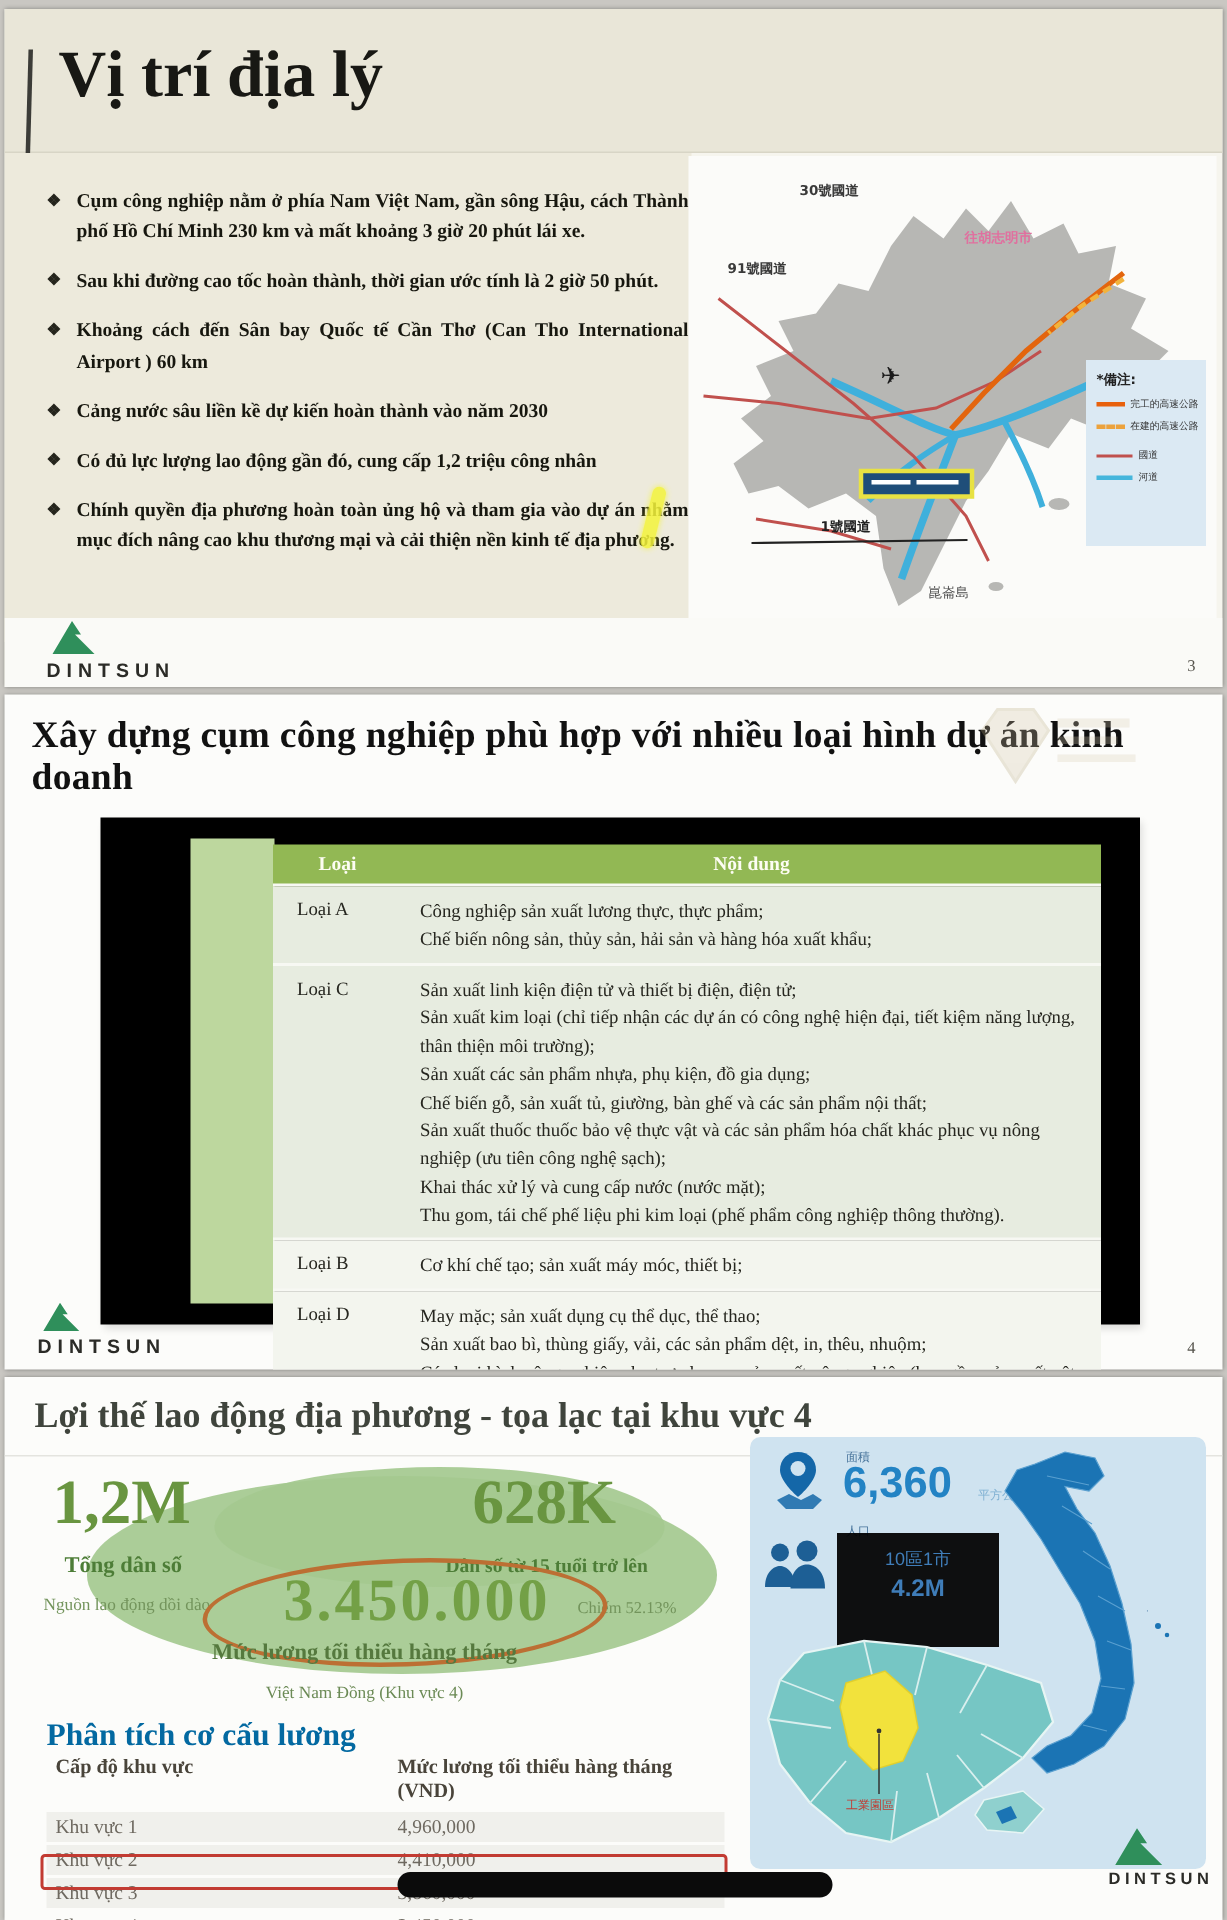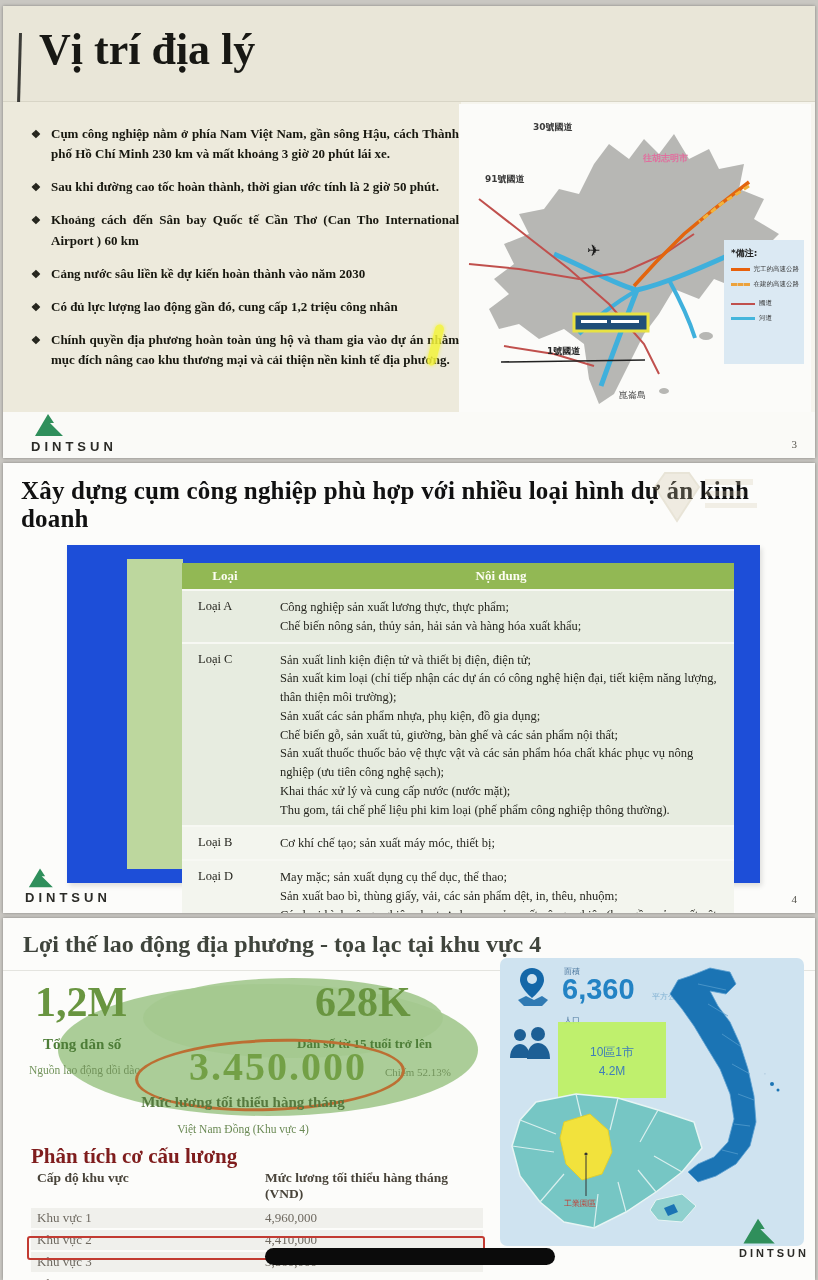--- a/index.html
+++ b/index.html
@@ -36,21 +36,21 @@
     font-family:"DejaVu Sans",sans-serif; margin-bottom:5px; }
   .lg-item { display:flex; align-items:center; gap:4px; margin-bottom:6px; }
   .lg-item.gap { margin-top:10px; }
   .lg-swatch { width:24px; height:0; border-top-width:3px; border-top-style:solid; }
   .lg-label { font-size:6.5px; color:#333; font-family:"DejaVu Sans",sans-serif; white-space:nowrap; }
 
   
   .s2-title { position:absolute; top:14px; left:18px; width:784px; font-size:25px;
     font-weight:bold; color:#111; letter-spacing:.2px; }
   .watermark { position:absolute; right:48px; top:2px; opacity:.28; }
-  .s2-panel { position:absolute; left:64px; top:82px; width:693px; height:338px; background:#1d4ed8;
+  .s2-panel { position:absolute; left:64px; top:82px; width:693px; height:338px; background:#000000;
     box-shadow:2px 3px 5px rgba(0,0,0,.12); }
   .s2-stripe { position:absolute; left:60px; top:14px; width:56px; height:310px; background:#bdd79e; }
   .s2-table { position:absolute; left:115px; top:18px; width:552px; font-size:12.5px; color:#26261f; }
   .t-row { display:grid; grid-template-columns:86px 1fr; border-bottom:2px solid #f7f8f3; }
   .t-head { background:#92b854; color:#fdfdf3; font-weight:bold; }
   .t-head > div { padding:5px 0; text-align:center; font-size:13px; }
   .t-row .c-type { padding:8px 0 6px 16px; }
   .t-row .c-content { padding:7px 10px 6px 12px; line-height:1.5; white-space:pre-line; }
   .bg-a { background:#e7ece0; } .bg-b { background:#f3f5ee; }
 
@@ -65,41 +65,41 @@
   .stat-label { position:absolute; font-size:15px; font-weight:bold; color:#4d7d37; }
   .stat-sub { position:absolute; font-size:11.5px; color:#73945c; }
   .wage-num { position:absolute; left:150px; top:125px; width:250px; text-align:center;
     font-size:40px; font-weight:bold; color:#73a046; letter-spacing:2px; }
   .wage-ellipse { position:absolute; left:132px; top:121px; width:270px; height:72px;
     border:3px solid #bc6f33; border-radius:50%; transform:rotate(-2deg); }
   .wage-caption { position:absolute; left:75px; top:176px; width:330px; text-align:center;
     font-size:15px; font-weight:bold; color:#55793e; }
   .wage-unit { position:absolute; left:75px; top:205px; width:330px; text-align:center;
     font-size:11.5px; color:#6b8a55; }
-  .salary-heading { position:absolute; left:28px; top:226px; font-size:21px; font-weight:bold; color:#7f1d1d; }
+  .salary-heading { position:absolute; left:28px; top:226px; font-size:21px; font-weight:bold; color:#0369a1; }
   .salary-table { position:absolute; left:28px; top:250px; width:452px; }
   .sal-row { display:grid; grid-template-columns:228px 1fr; font-size:13px; color:#6e6960;
     padding:2px 0 2px 6px; margin-bottom:2px; }
   .sal-head { font-size:13.5px; font-weight:bold; color:#49443a; padding-bottom:4px; }
   .sal-shade { background:#f0f0ec; }
   .sal-redbox { position:absolute; left:-4px; top:68px; width:458px; height:24px;
     border:2.5px solid #c23b32; border-radius:3px; }
   .blackbar { position:absolute; left:265px; top:1248px; width:290px; height:17px;
     background:#0b0b0b; border-radius:9px; z-index:9; }
 
   .infocard { position:absolute; left:497px; top:40px; width:304px; height:288px;
     background:#cfe3f0; border-radius:7px; font-family:"Liberation Sans","DejaVu Sans",sans-serif; }
   .info-arealabel { position:absolute; left:64px; top:8px;  font-size:8px; color:#49759c; }
   .info-areaval  { position:absolute; left:62px; top:15px; font-size:29px; font-weight:bold; color:#2383c4; }
   .info-areaunit { position:absolute; left:152px; top:33px; font-size:8px; color:#7fb0d2; }
   .info-poplabel { position:absolute; left:64px; top:57px; font-size:8px; color:#49759c; }
-  .popbox { position:absolute; left:58px; top:64px; width:108px; height:76px; background:#bef264;
-    opacity:.93; text-align:center; padding-top:22px; }
+  .popbox { position:absolute; left:58px; top:64px; width:108px; height:76px; background:#000000;
+    opacity:.93; text-align:center; padding-top:9px; }
   .popbox .l1 { font-size:12px; color:#3576b5; }
-  .popbox .l2 { font-size:12px; font-weight:normal; color:#3576b5; margin-top:3px; }
+  .popbox .l2 { font-size:16px; font-weight:bold; color:#3576b5; margin-top:3px; }
   .dintsun { display:flex; flex-direction:column; align-items:flex-start; gap:1px; }
   .dintsun .word { font-family:"Liberation Sans","DejaVu Sans",sans-serif; font-weight:bold;
     letter-spacing:4px; font-size:13px; color:#2b2b27; }
   #s1-logo { position:absolute; left:28px; bottom:4px; }
   #s2-logo { position:absolute; left:22px; bottom:8px; }
   #s3-logo { position:absolute; left:736px; top:296px; }
   #s3-logo .word { font-size:11px; letter-spacing:3px; }
 </style>
 </head>
 <body>

